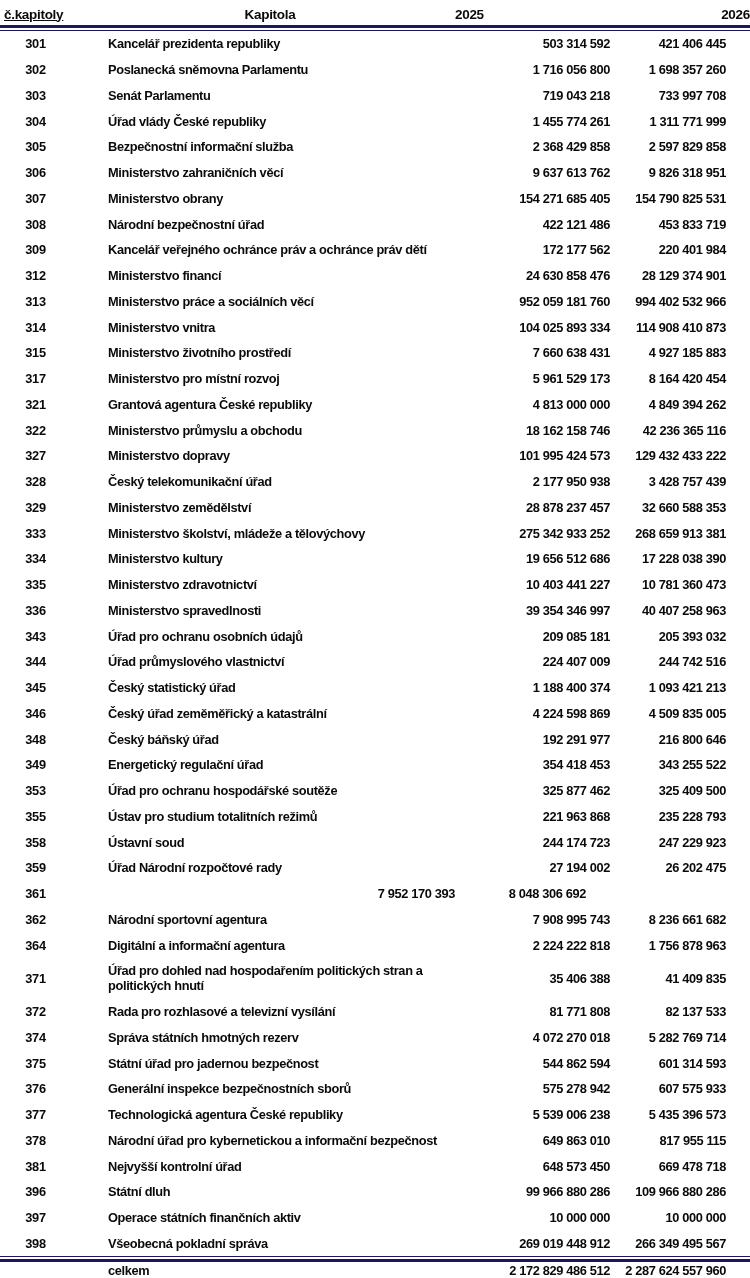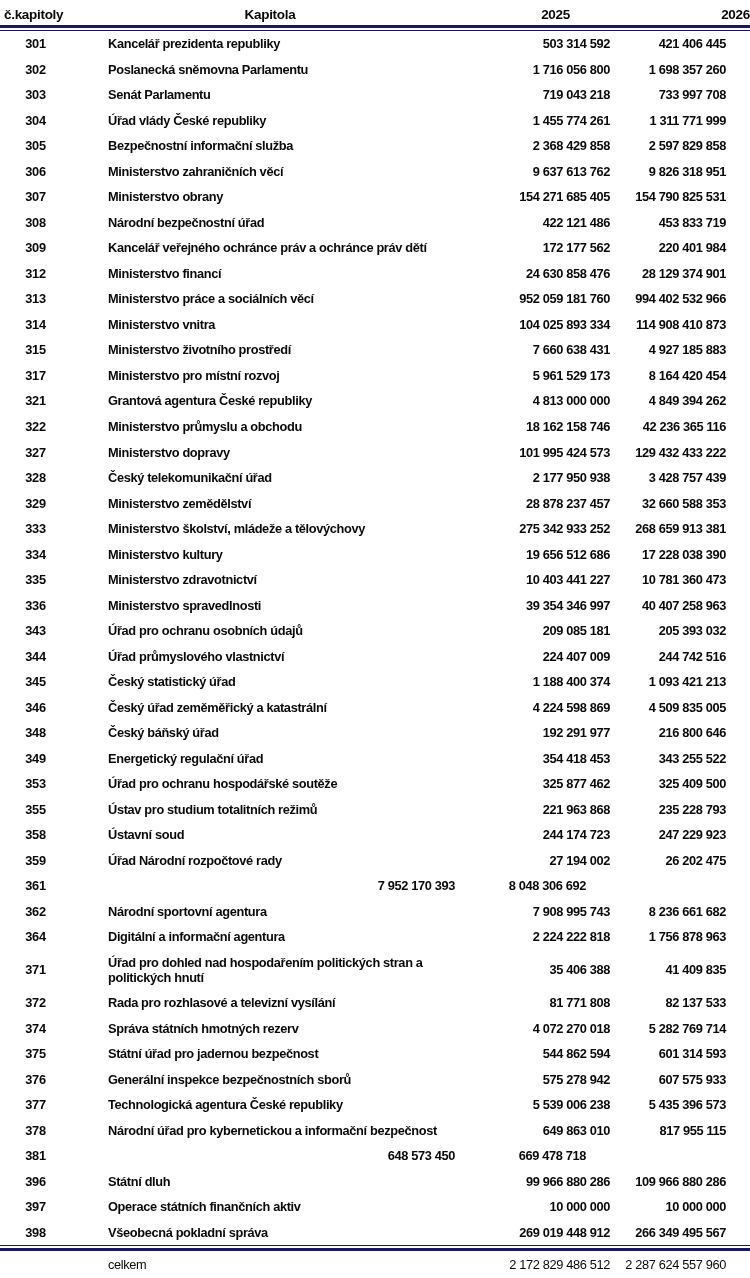--- a/index.html
+++ b/index.html
@@ -16,37 +16,37 @@
   .grid-row {
     display:grid;
     grid-template-columns:85px 370px 155px 140px;
     align-items:center;
   }
   .header-row {
     height:25px; flex:0 0 auto;
     font-weight:700; font-size:13.5px; letter-spacing:-0.3px;
     padding-top:3px;
   }
-  .h-c1 { text-align:left; padding-left:4px; }
+  .h-c1 { text-align:left; padding-left:4px;text-decoration:underline; }
   .h-c2 { text-align:center; }
-  .h-c3 { text-align:right; padding-right:40px; }
+  .h-c3 { padding-right:40px; }
   .h-c4 { text-align:right; }
   .rule { flex:0 0 auto; }
   .rule .thick { height:3px; background:#1c165e; }
   .rule .thin  { height:1px; background:#1c165e; }
   .rule .gap   { height:2px; background:#ffffff; }
   #rows { flex:1 1 auto; display:flex; flex-direction:column; }
   .row { flex:1 1 auto; font-weight:700; font-size:12.8px; letter-spacing:-0.35px; }
   .c1 { text-align:center; padding-right:14px; }
   .c2 { text-align:left;margin-left:23px; }
   .c3 { text-align:right; }
   .c4 { text-align:right; padding-right:24px; }
   .total-row {
-    height:27px; flex:0 0 auto;
-    font-weight:400; font-size:12.8px; letter-spacing:-0.35px;
+    height:16px; flex:0 0 auto;
+    font-weight:700; font-size:12.8px; letter-spacing:-0.35px;
   }
 </style>
 </head>
 <body>
 
 <div id="budget-table">
 
   <div class="grid-row header-row">
     <div class="h-c1">č.kapitoly</div>
     <div class="h-c2">Kapitola</div>
@@ -356,20 +356,21 @@
 
   <div class="grid-row row">
     <div class="c1">378</div>
     <div class="c2">Národní úřad pro kybernetickou a informační bezpečnost</div>
     <div class="c3">649 863 010</div>
     <div class="c4">817 955 115</div>
   </div>
 
   <div class="grid-row row">
     <div class="c1">381</div>
+    <div class="c2">Nejvyšší kontrolní úřad</div>
     <div class="c3">648 573 450</div>
     <div class="c4">669 478 718</div>
   </div>
 
   <div class="grid-row row">
     <div class="c1">396</div>
     <div class="c2">Státní dluh</div>
     <div class="c3">99 966 880 286</div>
     <div class="c4">109 966 880 286</div>
   </div>

